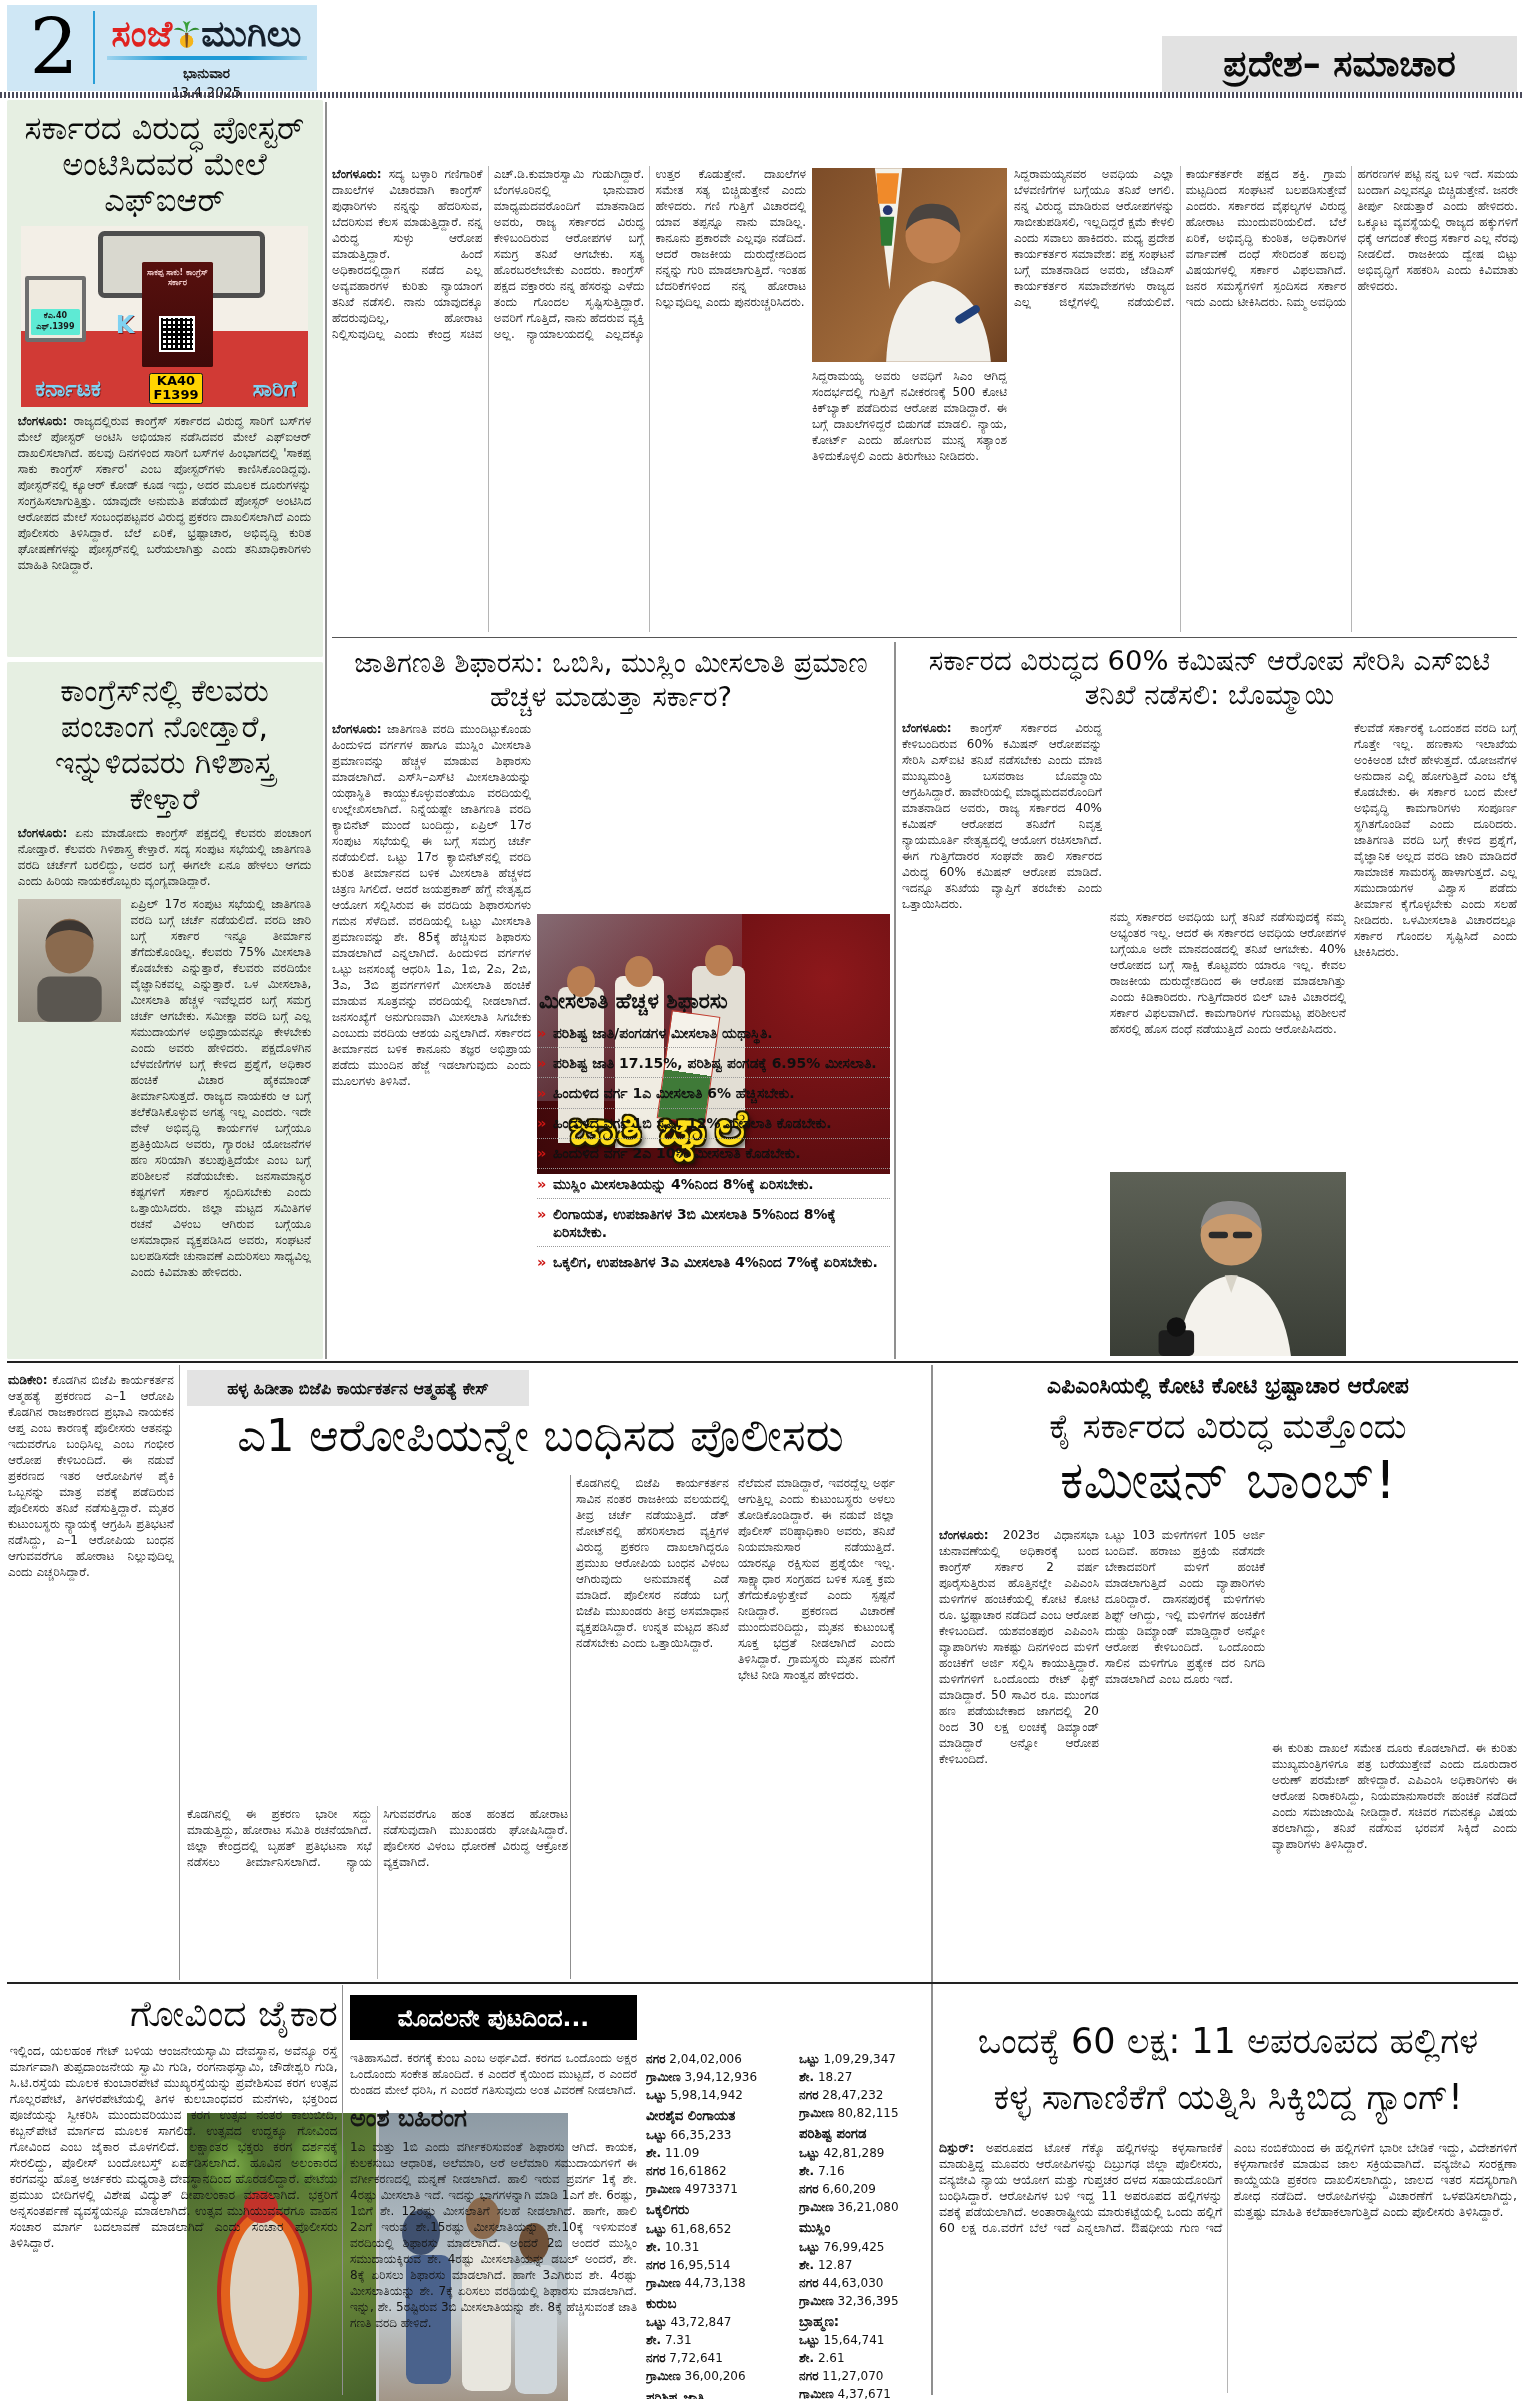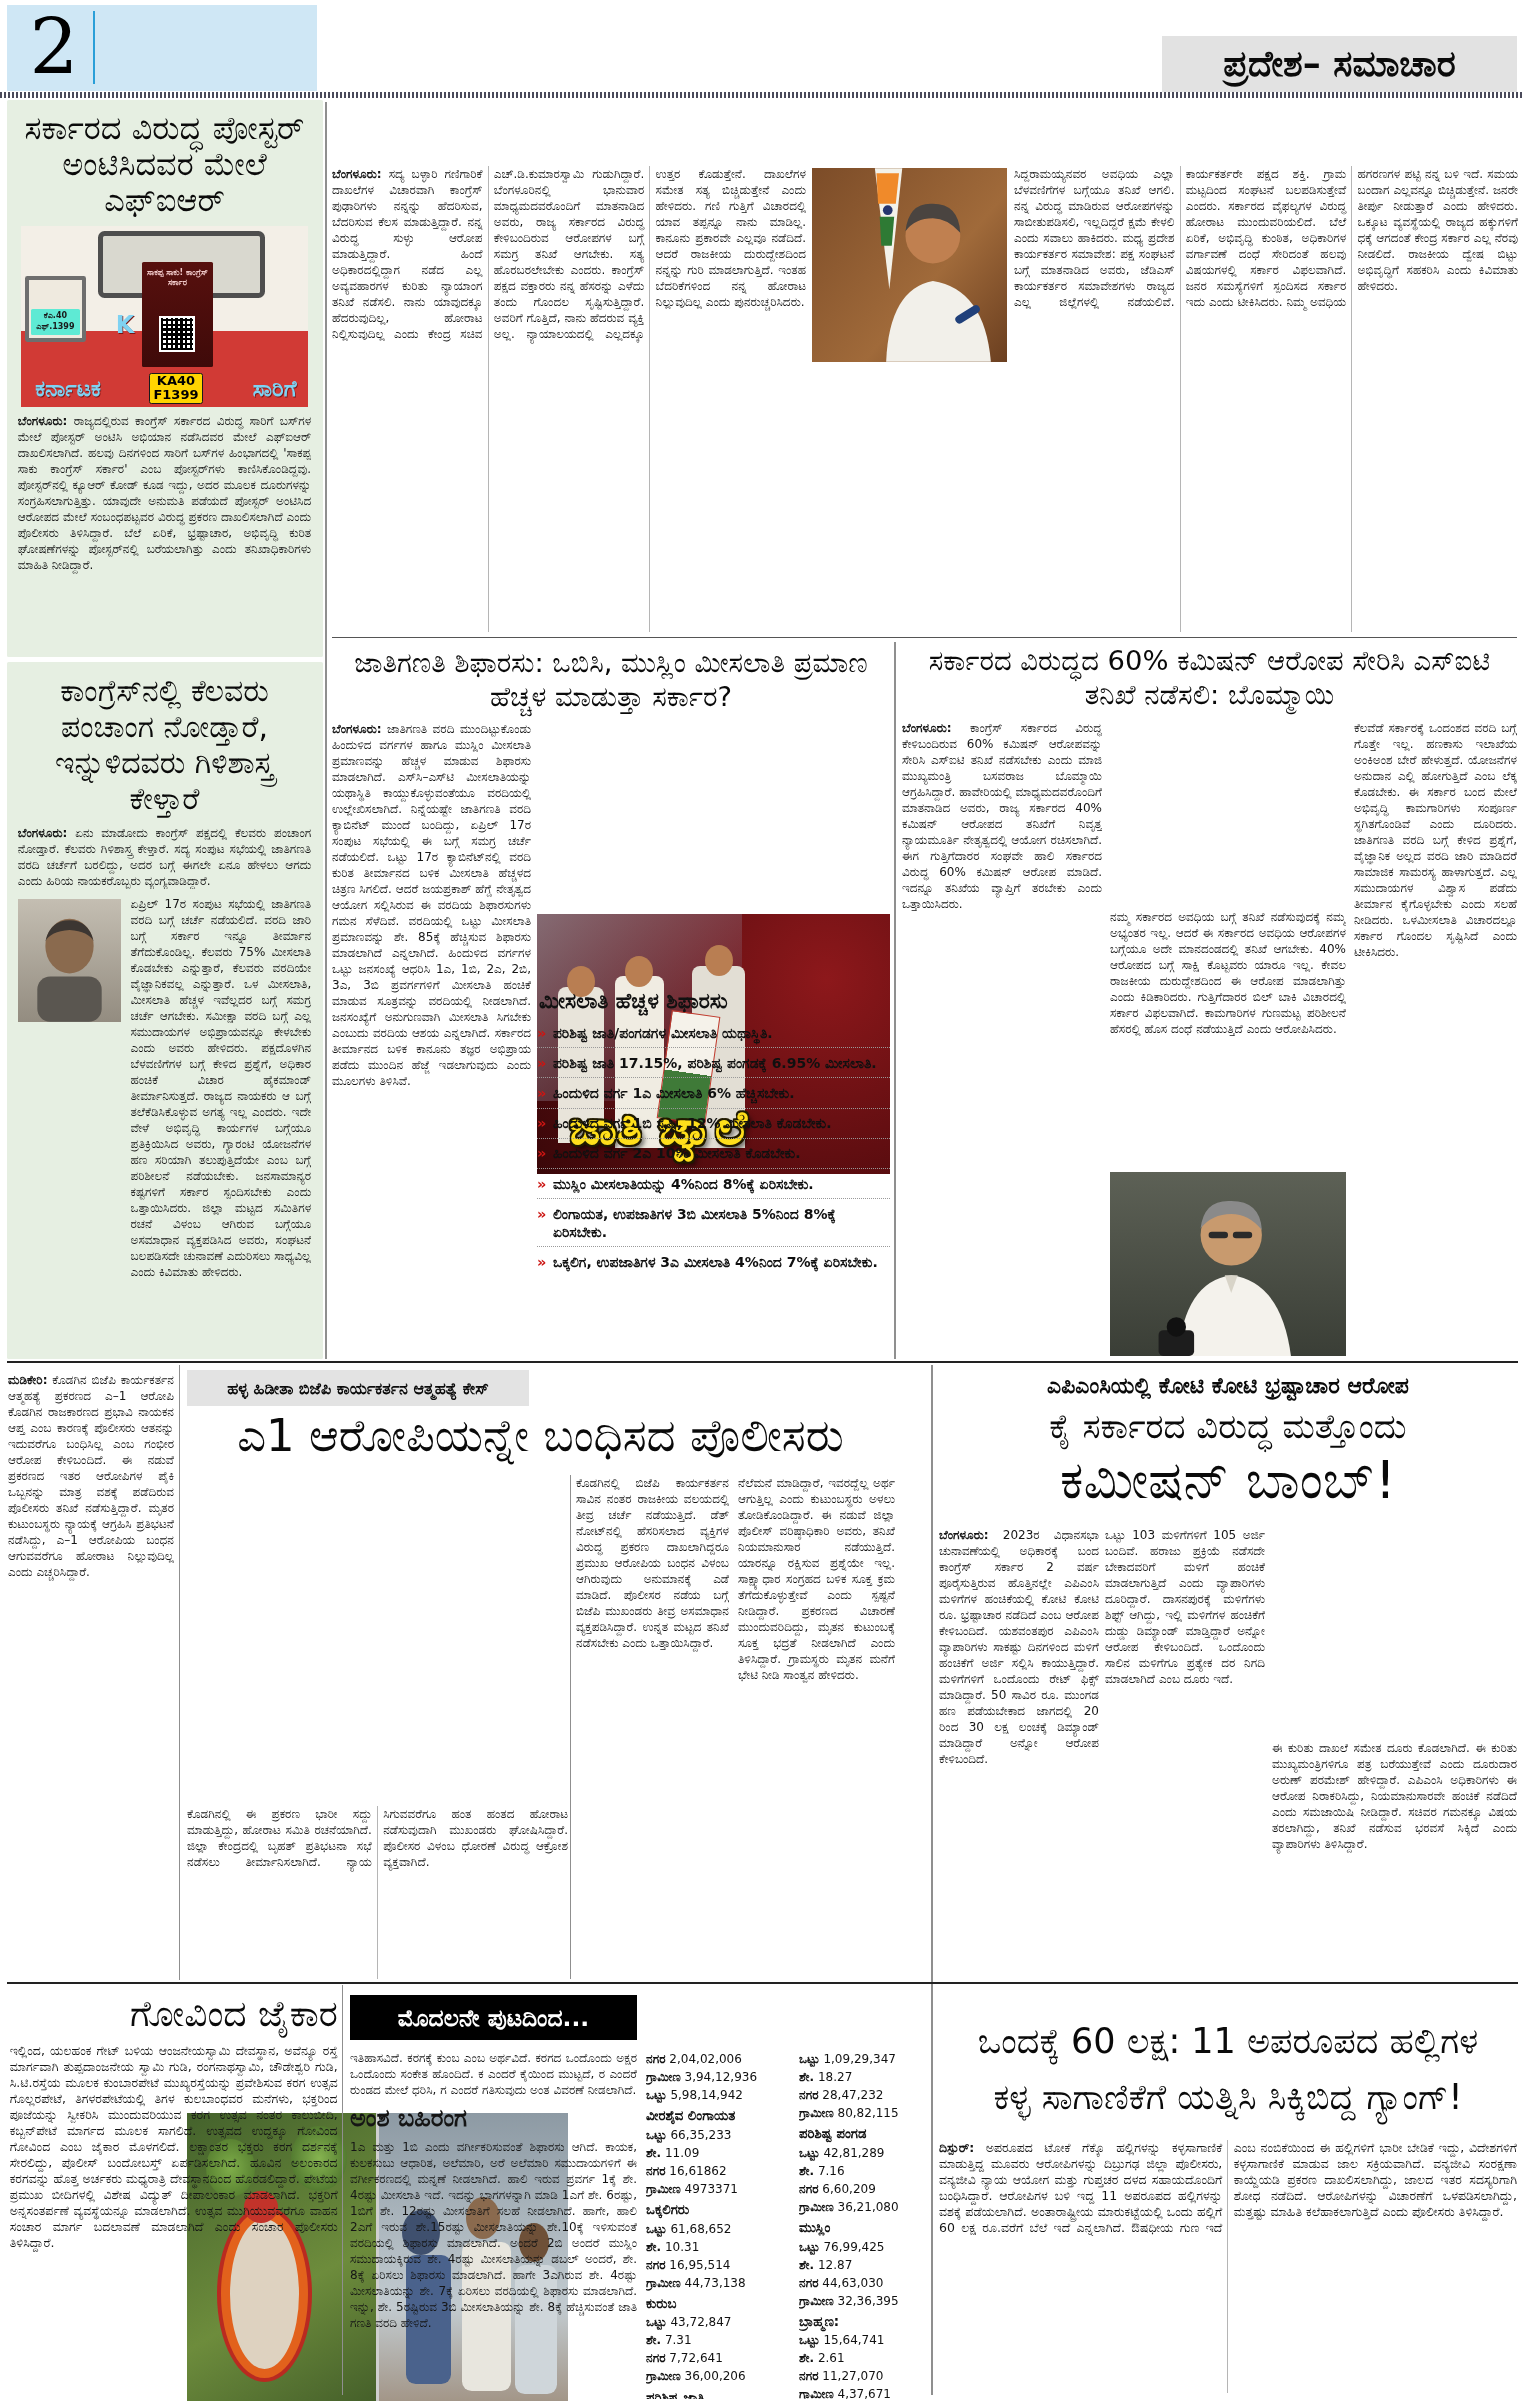--- a/index.html
+++ b/index.html
@@ -77,20 +77,34 @@
   .garland{position:absolute;left:18%;top:30%;width:46%;height:52%;border-radius:50%;border:9.7px solid #e2611c;background:#ded2c0;box-shadow:0 0 0 4px #b92a20}
   footer,header{display:block}
 </style>
 </head>
 <body>
 
 <header>
   <div id="mast" class="abs" style="left:6.5px;top:4.8px;width:310px;height:86px">
     <div id="pgnum" class="abs" style="left:13px;top:3.2px;width:69px;text-align:center">2</div>
     <div class="abs" style="left:86px;top:6.5px;width:2.4px;height:73px;background:#2a9fd8"></div>
+    <div class="abs" style="left:95px;top:8px;width:210px;text-align:center">
+      <span id="logo-red">ಸಂಜೆ</span><span style="display:inline-block;vertical-align:-4.8px;margin:0 0.8px"><svg width="27.4" height="31" viewBox="0 0 34 38">
+            <circle cx="17" cy="26" r="8" f="" fill="#f6b51a"></circle>
+            <circle cx="17" cy="26" r="8" fill="#f6b51a"></circle>
+            <path d="M16 34 L18 34 L19 16 L15 16 Z" fill="#7a4a22"></path>
+            <path d="M17 16 C10 8 4 8 1 12 C8 11 13 13 17 16 Z" fill="#2e8b2e"></path>
+            <path d="M17 16 C24 8 30 8 33 12 C26 11 21 13 17 16 Z" fill="#2e8b2e"></path>
+            <path d="M17 16 C14 6 16 2 22 1 C18 6 18 11 17 16 Z" fill="#3aa03a"></path>
+            <path d="M17 16 C20 6 18 2 12 1 C16 6 16 11 17 16 Z" fill="#3aa03a"></path>
+          </svg></span><span id="logo-dark">ಮುಗಿಲು</span>
+      <div id="logo-bar" style="width:200px;height:4px;margin:1.6px auto 0"></div>
+      <div style="font-weight:bold;font-size:13.7px;margin-top:4.8px">ಭಾನುವಾರ</div>
+      <div style="font-size:13.7px;margin-top:1.6px">13.4.2025</div>
+    </div>
   </div>
   <div id="section-box" class="abs" style="left:1162px;top:36px;width:355px;height:56px;display:flex;align-items:center;justify-content:center">
     <span style="font-weight:bold;font-size:36px;color:#0b0b0b">ಪ್ರದೇಶ– ಸಮಾಚಾರ</span>
   </div>
   <div class="abs dotted-rule" style="left:0;top:92px;width:1523px;height:5.6px"></div>
 </header>
 
 <section class="abs greenbox" style="left:6.5px;top:100px;width:316px;height:557px;padding:9.7px 11.3px">
   <h2 class="hl h-fir">ಸರ್ಕಾರದ ವಿರುದ್ಧ ಪೋಸ್ಟರ್ ಅಂಟಿಸಿದವರ ಮೇಲೆ ಎಫ್‌ಐಆರ್</h2>
   <div class="photo busphoto" style="width:287px;height:181px;margin:8px auto 6.5px">
@@ -150,20 +164,23 @@
     <svg width="195" height="194" viewBox="0 0 242 240">
       <polygon points="78,0 112,0 96,150" fill="#f3f2ea"></polygon>
       <polygon points="80,6 108,6 104,44 82,44" fill="#f08a2a"></polygon>
       <polygon points="84,60 102,60 99,96 86,96" fill="#2e7a34"></polygon>
       <circle cx="94" cy="52" r="6" fill="#26356e"></circle>
       <circle cx="150" cy="84" r="34" fill="#c08050"></circle>
       <path d="M116 78 Q120 42 150 44 Q182 44 184 80 Q168 62 150 62 Q128 62 116 78 Z" fill="#4a4440"></path>
       <path d="M92 240 Q96 150 150 140 Q214 150 222 240 Z" fill="#f2f0ea"></path>
       <rect x="176" y="186" width="34" height="10" rx="5" transform="rotate(-32 176 186)" fill="#20407a"></rect>
     </svg>
+  </div>
+  <div class="abs bodytxt just" style="left:812px;top:368px;width:195px;height:265px">
+    <span>ಸಿದ್ದರಾಮಯ್ಯ ಅವರು ಅವಧಿಗೆ ಸಿಎಂ ಆಗಿದ್ದ ಸಂದರ್ಭದಲ್ಲಿ ಗುತ್ತಿಗೆ ನವೀಕರಣಕ್ಕೆ 500 ಕೋಟಿ ಕಿಕ್‌ಬ್ಯಾಕ್ ಪಡೆದಿರುವ ಆರೋಪ ಮಾಡಿದ್ದಾರೆ. ಈ ಬಗ್ಗೆ ದಾಖಲೆಗಳಿದ್ದರೆ ಬಿಡುಗಡೆ ಮಾಡಲಿ. ನ್ಯಾಯ, ಕೋರ್ಟ್ ಎಂದು ಹೋಗುವ ಮುನ್ನ ಸತ್ಯಾಂಶ ತಿಳಿದುಕೊಳ್ಳಲಿ ಎಂದು ತಿರುಗೇಟು ನೀಡಿದರು.</span>
   </div>
   <div class="abs bodytxt just cols3" style="left:1014px;top:166px;width:504px;height:466px">
     <span>ಸಿದ್ದರಾಮಯ್ಯನವರ ಅವಧಿಯ ಎಲ್ಲಾ ಬೆಳವಣಿಗೆಗಳ ಬಗ್ಗೆಯೂ ತನಿಖೆ ಆಗಲಿ. ನನ್ನ ವಿರುದ್ಧ ಮಾಡಿರುವ ಆರೋಪಗಳನ್ನು ಸಾಬೀತುಪಡಿಸಲಿ, ಇಲ್ಲದಿದ್ದರೆ ಕ್ಷಮೆ ಕೇಳಲಿ ಎಂದು ಸವಾಲು ಹಾಕಿದರು. ಮಧ್ಯ ಪ್ರದೇಶ ಕಾರ್ಯಕರ್ತರ ಸಮಾವೇಶ: ಪಕ್ಷ ಸಂಘಟನೆ ಬಗ್ಗೆ ಮಾತನಾಡಿದ ಅವರು, ಜೆಡಿಎಸ್ ಕಾರ್ಯಕರ್ತರ ಸಮಾವೇಶಗಳು ರಾಜ್ಯದ ಎಲ್ಲ ಜಿಲ್ಲೆಗಳಲ್ಲಿ ನಡೆಯಲಿವೆ. ಕಾರ್ಯಕರ್ತರೇ ಪಕ್ಷದ ಶಕ್ತಿ. ಗ್ರಾಮ ಮಟ್ಟದಿಂದ ಸಂಘಟನೆ ಬಲಪಡಿಸುತ್ತೇವೆ ಎಂದರು. ಸರ್ಕಾರದ ವೈಫಲ್ಯಗಳ ವಿರುದ್ಧ ಹೋರಾಟ ಮುಂದುವರಿಯಲಿದೆ. ಬೆಲೆ ಏರಿಕೆ, ಅಭಿವೃದ್ಧಿ ಕುಂಠಿತ, ಅಧಿಕಾರಿಗಳ ವರ್ಗಾವಣೆ ದಂಧೆ ಸೇರಿದಂತೆ ಹಲವು ವಿಷಯಗಳಲ್ಲಿ ಸರ್ಕಾರ ವಿಫಲವಾಗಿದೆ. ಜನರ ಸಮಸ್ಯೆಗಳಿಗೆ ಸ್ಪಂದಿಸದ ಸರ್ಕಾರ ಇದು ಎಂದು ಟೀಕಿಸಿದರು. ನಿಮ್ಮ ಅವಧಿಯ ಹಗರಣಗಳ ಪಟ್ಟಿ ನನ್ನ ಬಳಿ ಇದೆ. ಸಮಯ ಬಂದಾಗ ಎಲ್ಲವನ್ನೂ ಬಿಚ್ಚಿಡುತ್ತೇನೆ. ಜನರೇ ತೀರ್ಪು ನೀಡುತ್ತಾರೆ ಎಂದು ಹೇಳಿದರು. ಒಕ್ಕೂಟ ವ್ಯವಸ್ಥೆಯಲ್ಲಿ ರಾಜ್ಯದ ಹಕ್ಕುಗಳಿಗೆ ಧಕ್ಕೆ ಆಗದಂತೆ ಕೇಂದ್ರ ಸರ್ಕಾರ ಎಲ್ಲ ನೆರವು ನೀಡಲಿದೆ. ರಾಜಕೀಯ ದ್ವೇಷ ಬಿಟ್ಟು ಅಭಿವೃದ್ಧಿಗೆ ಸಹಕರಿಸಿ ಎಂದು ಕಿವಿಮಾತು ಹೇಳಿದರು.</span>
   </div>
   <div class="abs" style="left:332px;top:637px;width:1185px;height:0.8px;background:#555"></div>
 </section>
 
 <section>
   <h2 class="abs hl h-mid" style="left:332px;top:646px;width:558px">ಜಾತಿಗಣತಿ ಶಿಫಾರಸು: ಒಬಿಸಿ, ಮುಸ್ಲಿಂ ಮೀಸಲಾತಿ ಪ್ರಮಾಣ ಹೆಚ್ಚಳ ಮಾಡುತ್ತಾ ಸರ್ಕಾರ?</h2>
   <div class="abs bodytxt just" style="left:332px;top:721px;width:199px;height:636px">

